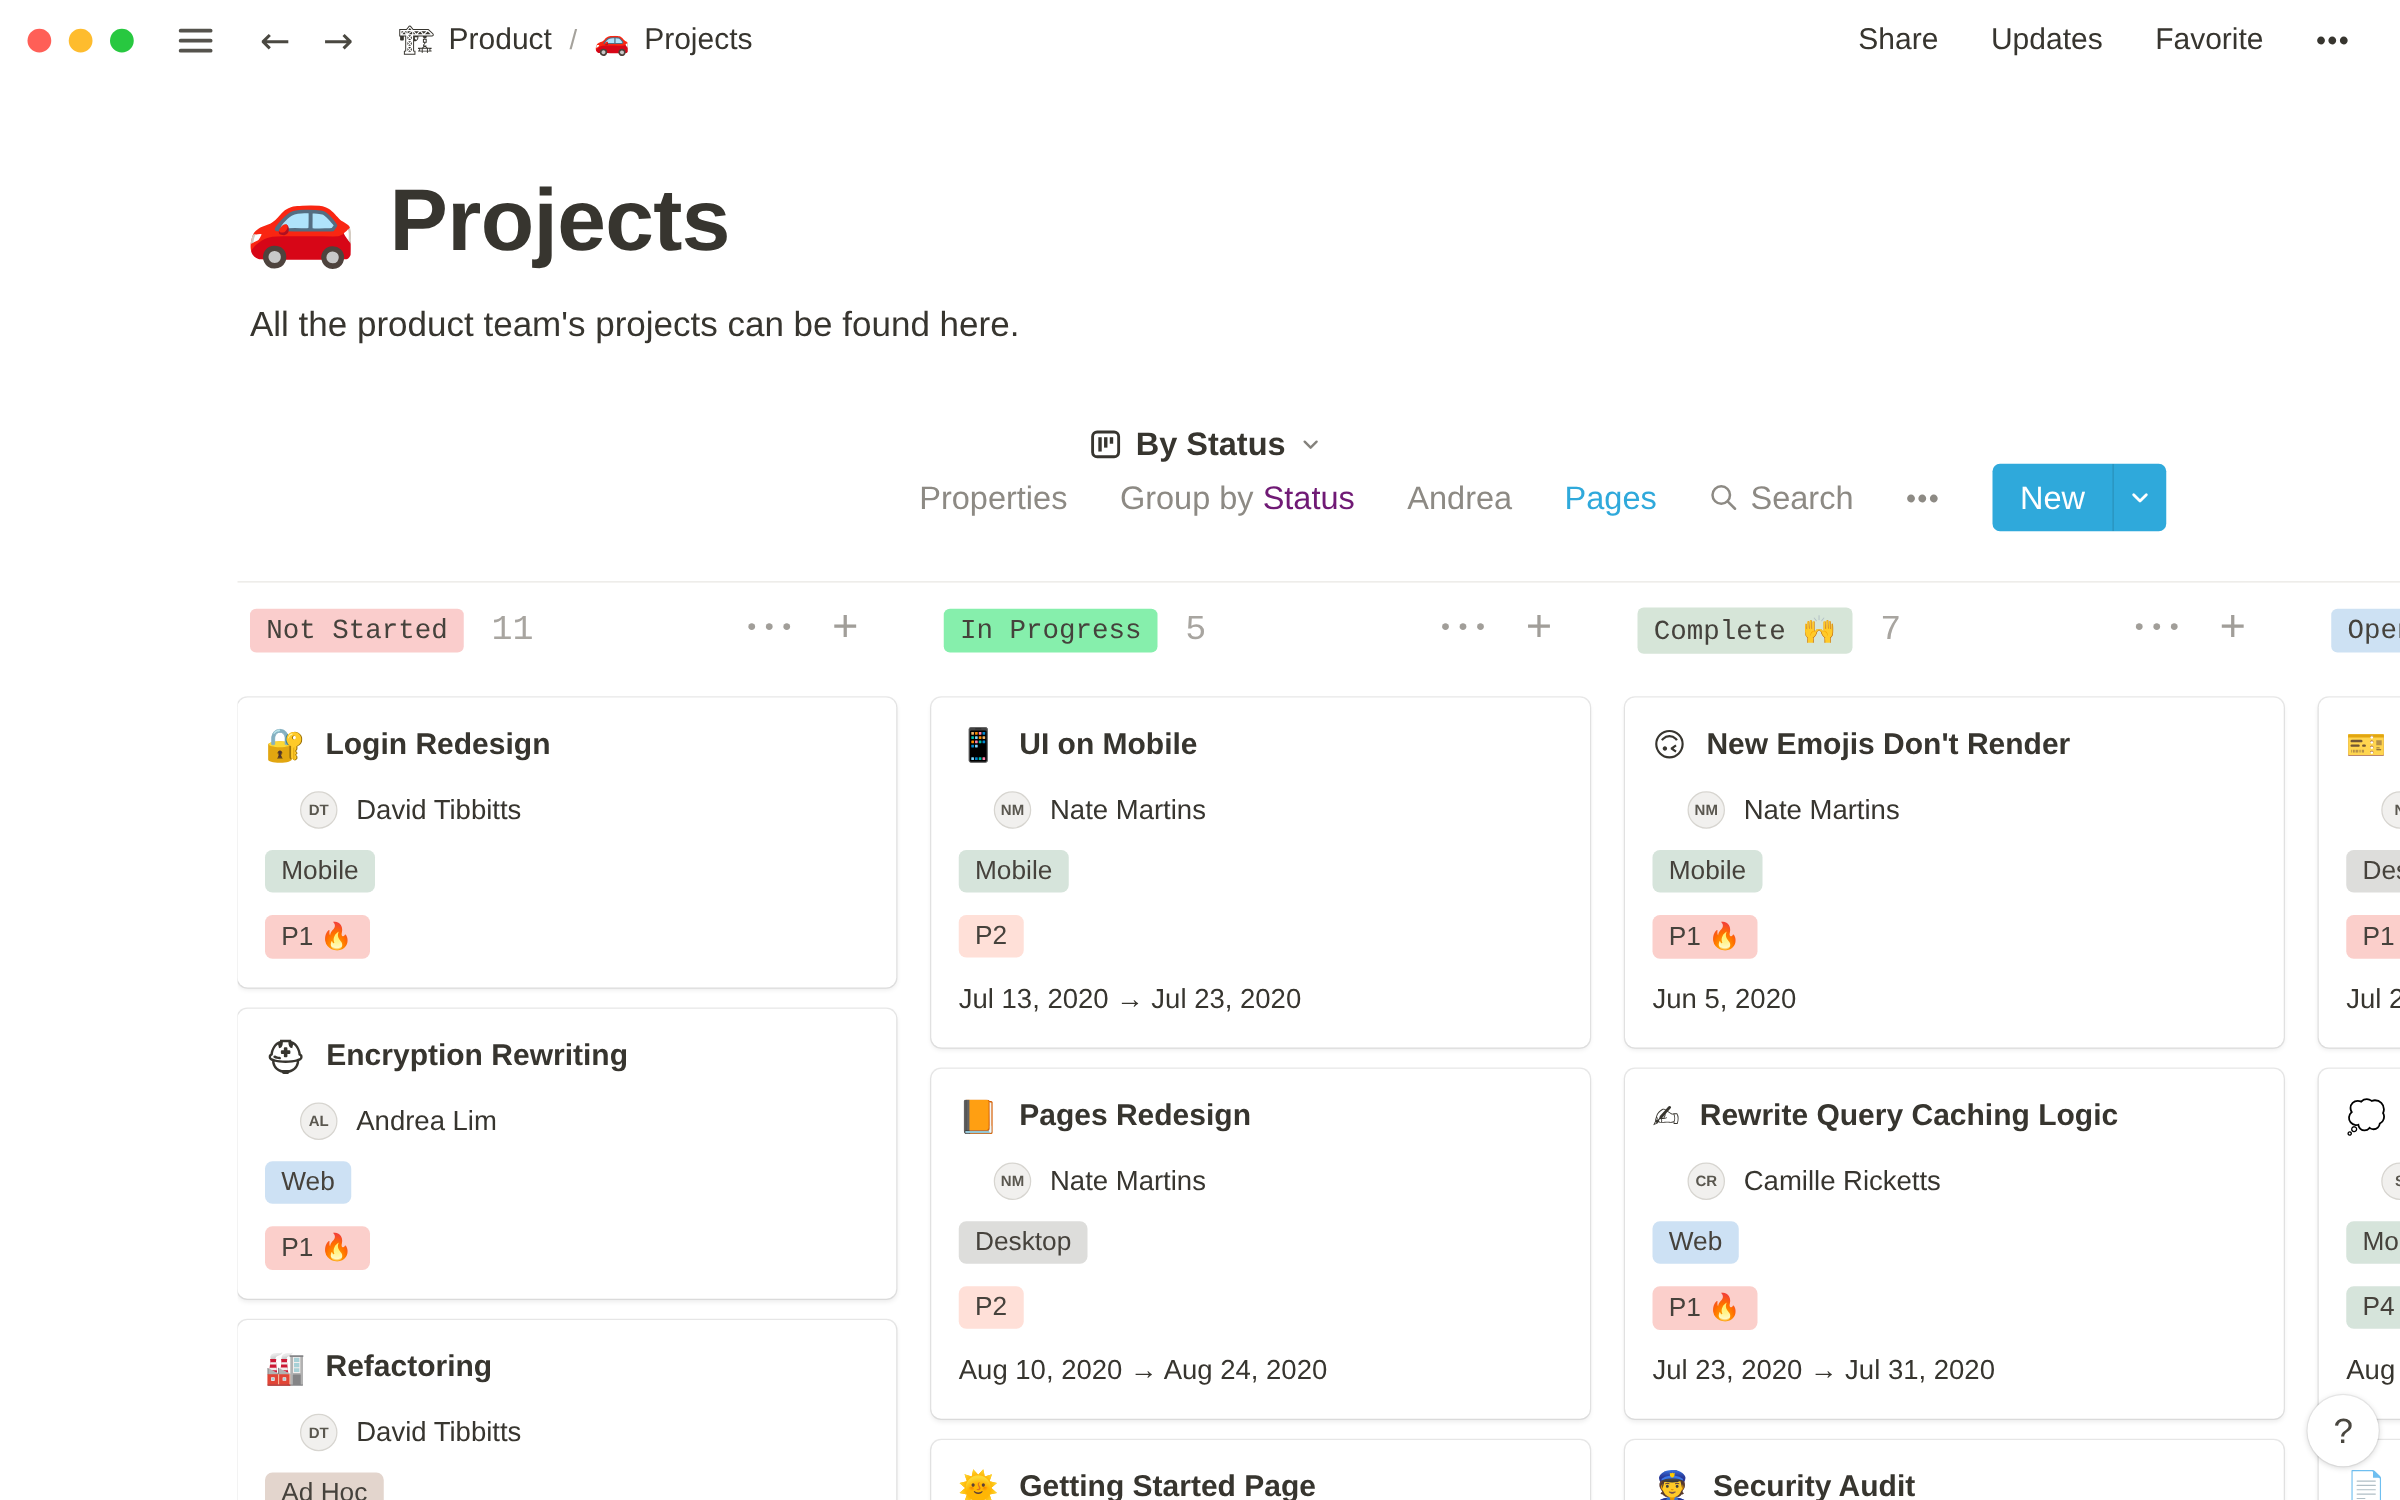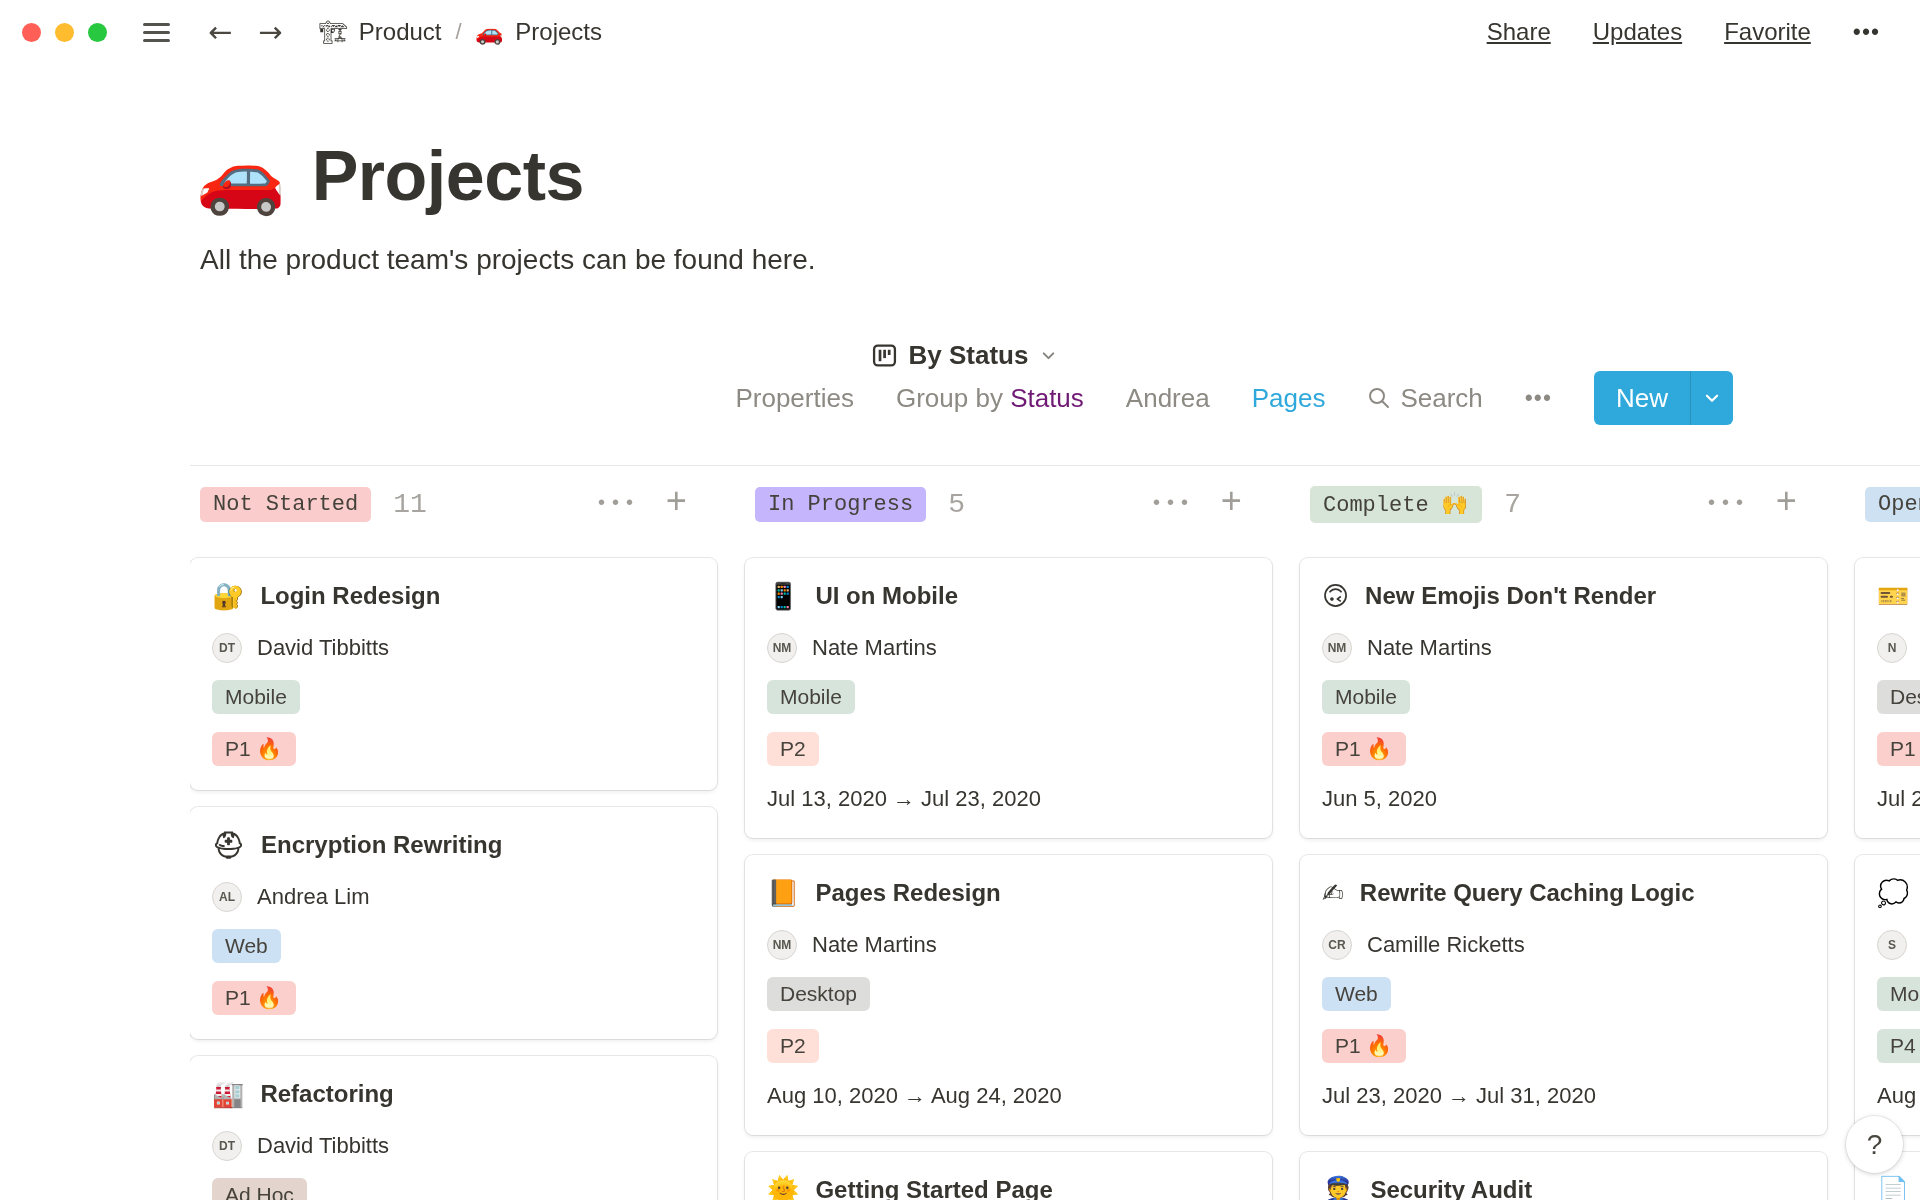--- a/index.html
+++ b/index.html
@@ -13,21 +13,21 @@
   .hamburger { margin-left:36px; display:flex; flex-direction:column; gap:5px; width:27px; cursor:pointer; }
   .hamburger span { height:3px; background:#55534D; border-radius:1.5px; }
   .navarrow { font-size:29px; color:#4A4841; line-height:1; cursor:pointer; font-family:"DejaVu Sans",sans-serif; }
   .navarrow.back { margin-left:38px; }
   .navarrow.fwd  { margin-left:26px; }
   .breadcrumb { margin-left:36px; display:flex; align-items:center; font-size:24px; }
   .crumb { display:flex; align-items:center; gap:11px; cursor:pointer; }
   .crumb-icon { font-size:23px; }
   .crumb-sep { color:#A5A29C; margin:0 14px; font-size:22px; }
   .topbar-right { margin-left:auto; display:flex; align-items:center; gap:42px; font-size:24px; }
-  .topbar-action { cursor:pointer;text-decoration:underline; }
+  .topbar-action { cursor:pointer; }
   .topbar-more { font-size:23px; letter-spacing:1px; cursor:pointer; color:#37352F; }
 
   
   .page-title-row { margin:62px 0 0 196px; display:flex; align-items:center; gap:26px; line-height:100px; }
   .page-icon { font-size:72px; line-height:1; }
   .page-title { font-size:70px; font-weight:700; letter-spacing:-0.5px; }
   .page-desc { margin:18px 0 0 200px; font-size:28px; }
 
   
   .toolbar { margin:64px 187px 0 196px; display:flex; align-items:center;flex-direction:column; }
@@ -58,21 +58,21 @@
   .cards { margin-top:34px; display:flex; flex-direction:column; gap:17px; }
   .card { background:#fff; border-radius:8px; padding:22px;
           box-shadow:0 0 0 1px rgba(15,15,15,0.09), 0 2px 4px rgba(15,15,15,0.08); cursor:pointer; }
   .card-title { display:flex; align-items:center; gap:16px; font-size:24px; font-weight:600;
                 white-space:nowrap; overflow:hidden; height:32px; }
   .card-icon { font-size:26px; }
   .card-person { margin-top:20px; display:flex; align-items:center; gap:15px; font-size:22px;
                  white-space:nowrap; height:32px; }
   .avatar { width:30px; height:30px; border-radius:50%; background:#F1F0EE; border:1px solid #D7D5D0;
             color:#5A574F; font-size:12px; font-weight:700; display:flex; align-items:center;
-            justify-content:center; flex:0 0 30px; }
+            justify-content:center; flex:0 0 30px;margin-left:28px; }
   .tag-row { margin-top:16px; height:36px; }
   .tag { display:inline-block; padding:5px 13px; border-radius:6px; font-size:21px; color:#46423C; white-space:nowrap; }
   .card-date { margin-top:18px; font-size:22px; white-space:nowrap; height:30px; }
 
   .help-btn { position:fixed; right:17px; bottom:27px; width:57px; height:57px; border-radius:50%;
               background:#fff; box-shadow:0 1px 5px rgba(0,0,0,0.18), 0 0 0 1px rgba(15,15,15,0.06);
               display:flex; align-items:center; justify-content:center; font-size:28px; color:#49463F;
               z-index:10; cursor:pointer; }
 </style>
 </head>
@@ -203,21 +203,21 @@
             <div class="card-person">
               <span class="avatar">DT</span>
               <span>David Tibbitts</span>
             </div>
             <div class="tag-row"><span class="tag" style="background: rgb(227, 213, 205);">Ad Hoc</span></div>
           </div>
         </div>
       </div>
       <div class="column">
         <div class="col-header">
-          <span class="col-tag" style="background: #c4b5fd;">In Progress</span>
+          <span class="col-tag" style="background: #86efac;">In Progress</span>
           <span class="col-count">5</span>
           <span class="col-icons">
             <span class="col-more">•••</span>
             <span class="col-plus">+</span>
           </span>
         </div>
         <div class="cards">
           <div class="card">
             <div class="card-title">
               <span class="card-icon">📱</span>

